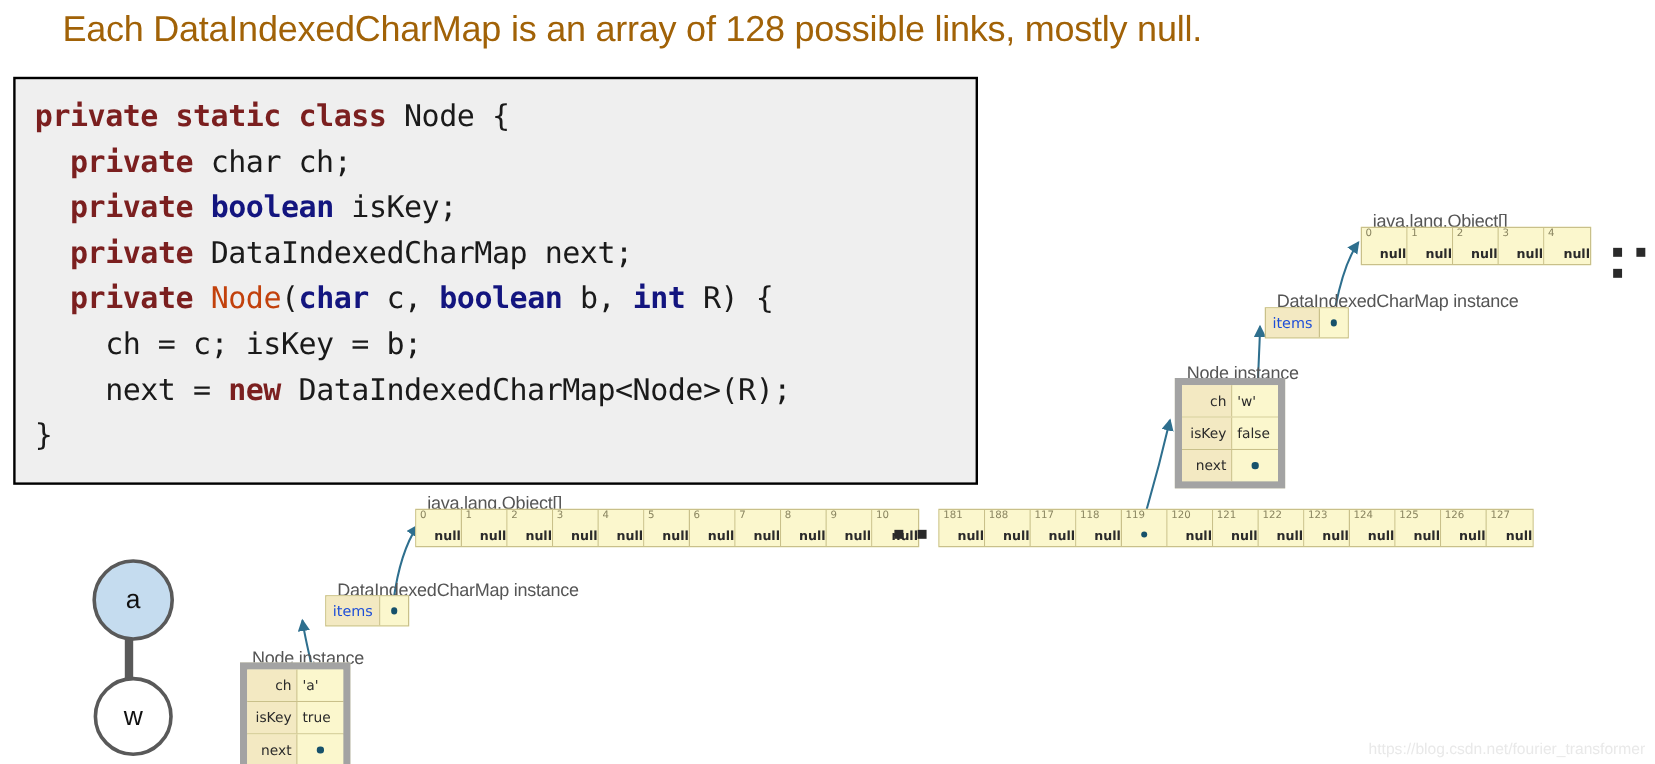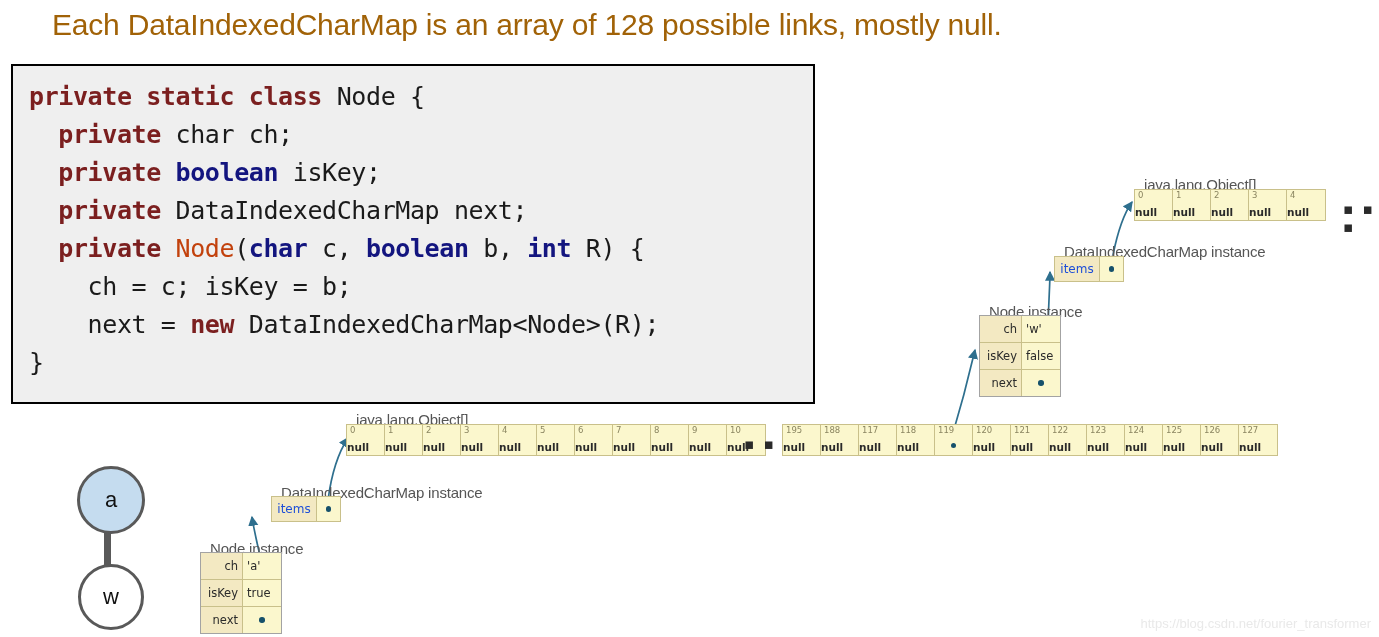--- a/index.html
+++ b/index.html
@@ -85,21 +85,21 @@
     font-family: "DejaVu Sans", sans-serif;
     font-size: 8.5px;
     color: #8a8560;
     line-height: 11px;
   }
   .cell .val {
     position: absolute;
     bottom: 2px;
     left: 0;
     right: 0;
-    text-align: left;
+    text-align: right;
     font-family: "DejaVu Sans", sans-serif;
     font-size: 10.5px;
     font-weight: bold;
     color: #2a2a2a;
     line-height: 12px;
   }
   .cell .ptr-dot {
     position: absolute;
     bottom: 7px;
     left: 50%;
@@ -141,21 +141,21 @@
     margin: -3px 0 0 -3px;
     width: 5.5px;
     height: 5.5px;
     border-radius: 50%;
     background: #16516b;
   }
 
   
   .node-tbl {
     position: absolute;
-    border: 1px solid #a3a3a3;
+    border: 6px solid #a3a3a3;
     border-collapse: collapse;
     background: #fbf7cd;
   }
   .node-tbl .row {
     display: flex;
     height: 26px;
     border-bottom: 1px solid #c9c08a;
   }
   .node-tbl .row:last-child { border-bottom: none; }
   .node-tbl .f {
@@ -366,21 +366,21 @@
       <span class="val">null</span>
     </div>
     <div class="cell">
       <span class="idx">10</span>
       <span class="val">null</span>
     </div>
   </div>
 <div class="ellipsis" style="left:744px; top:435px; font-size:15px;">▪ ▪ ▪</div>
 <div class="arr" id="lower-array-tail" style="left:782px; top:424px;">
     <div class="cell">
-      <span class="idx">195</span>
+      <span class="idx">181</span>
       <span class="val">null</span>
     </div>
     <div class="cell">
       <span class="idx">188</span>
       <span class="val">null</span>
     </div>
     <div class="cell">
       <span class="idx">117</span>
       <span class="val">null</span>
     </div>

